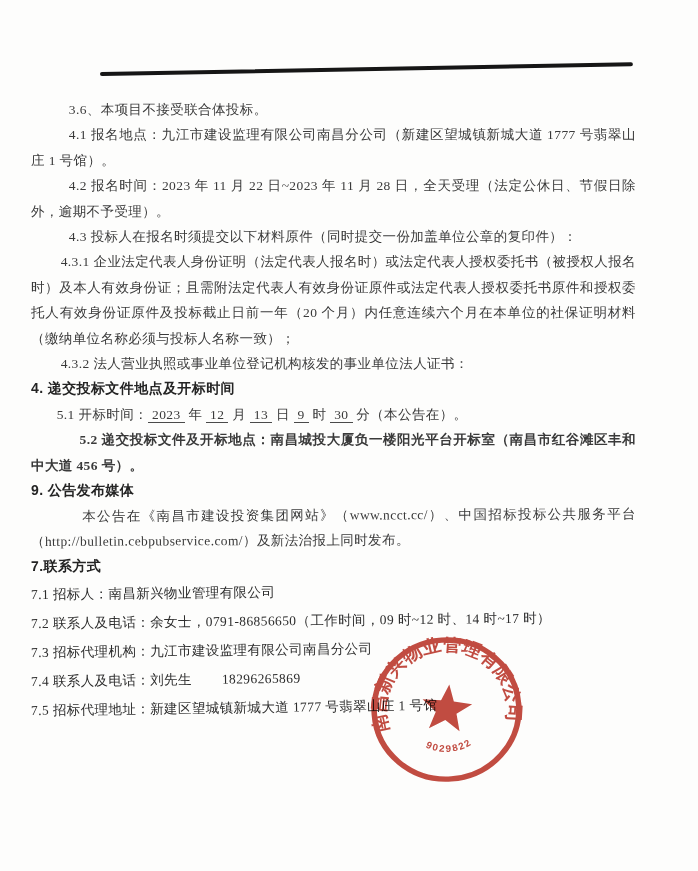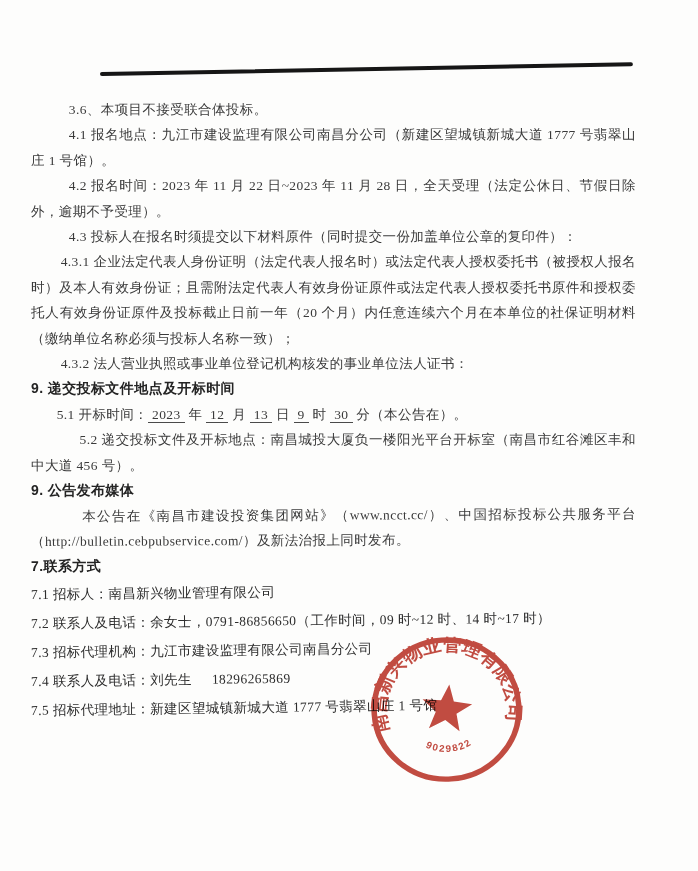--- a/index.html
+++ b/index.html
@@ -40,31 +40,31 @@
     margin:0;
     font-size:14px; font-weight:bold;
     line-height:25.4px;
     color:#242424;
     font-family:"Liberation Sans", sans-serif;
     letter-spacing:0.4px;
   }
   .h5 { margin-top:8px; margin-bottom:9px; }
   .h6 { margin-top:34px; margin-bottom:9px; margin-left:-14px; }
   .h7 { margin-top:12px; margin-bottom:6px; margin-left:-27px; transform:rotate(-0.3deg); transform-origin:left center; }
-  .p52 { margin-left:-12px; text-indent:3.6em; }
+  .p52 { margin-left:-12px; text-indent:3.6em;font-weight:bold; }
   .p6  { margin-left:-15px; text-indent:3.8em; transform:rotate(-0.25deg); transform-origin:left center; }
   .u { border-bottom:1.3px solid #4a4a4a; padding:0 4px; }
   
   .s7 p.body { line-height:29px; color:#2d2d2d; transform-origin:left center; }
   .s7l1 { margin-left:0;    transform:rotate(-0.55deg); }
   .s7l2 { margin-left:-5px; transform:rotate(-0.6deg); }
   .s7l3 { margin-left:-10px;transform:rotate(-0.65deg); }
   .s7l4 { margin-left:-17px;transform:rotate(-0.7deg); }
   .s7l5 { margin-left:-23px;transform:rotate(-0.75deg); }
-  .phone { margin-left:20px; }
+  .phone { margin-left:30px; }
   
   .seal {
     position:absolute; left:367px; top:633px;
     width:159px; height:153px;
     mix-blend-mode:multiply;
     opacity:0.88;
     transform:rotate(-4deg);
   }
   .seal text { font-family:"Liberation Sans", sans-serif; }
 </style>
@@ -76,21 +76,21 @@
   <div class="topline"></div>
 
   <div class="content">
     <p class="body ind">3.6、本项目不接受联合体投标。</p>
     <p class="body ind">4.1 报名地点：九江市建设监理有限公司南昌分公司（新建区望城镇新城大道 1777 号翡翠山庄 1 号馆）。</p>
     <p class="body ind">4.2 报名时间：2023 年 11 月 22 日~2023 年 11 月 28 日，全天受理（法定公休日、节假日除外，逾期不予受理）。</p>
     <p class="body ind">4.3 投标人在报名时须提交以下材料原件（同时提交一份加盖单位公章的复印件）：</p>
     <p class="body ind2">4.3.1 企业法定代表人身份证明（法定代表人报名时）或法定代表人授权委托书（被授权人报名时）及本人有效身份证；且需附法定代表人有效身份证原件或法定代表人授权委托书原件和授权委托人有效身份证原件及投标截止日前一年（20 个月）内任意连续六个月在本单位的社保证明材料（缴纳单位名称必须与投标人名称一致）；</p>
     <p class="body ind2">4.3.2 法人营业执照或事业单位登记机构核发的事业单位法人证书：</p>
 
-    <h3 class="h h5">9. 递交投标文件地点及开标时间</h3>
+    <h3 class="h h5">4. 递交投标文件地点及开标时间</h3>
 
     <p class="body" style="text-indent:1.9em;"><span>5.1 开标时间：</span><span class="u">2023</span><span> 年 </span><span class="u">12</span><span> 月 </span><span class="u">13</span><span> 日 </span><span class="u">9</span><span> 时 </span><span class="u">30</span><span> 分（本公告在）。</span></p>
 
     <p class="body p52">5.2 递交投标文件及开标地点：南昌城投大厦负一楼阳光平台开标室（南昌市红谷滩区丰和中大道 456 号）。</p>
 
     <h3 class="h h6">9. 公告发布媒体</h3>
     <p class="body p6">本公告在《南昌市建设投资集团网站》（www.ncct.cc/）、中国招标投标公共服务平台（http://bulletin.cebpubservice.com/）及新法治报上同时发布。</p>
 
     <h3 class="h h7">7.联系方式</h3>
 

